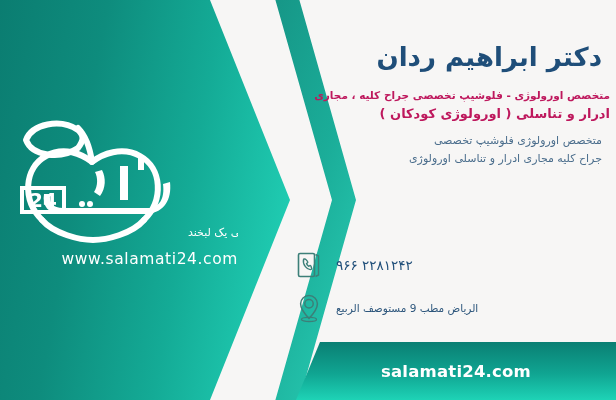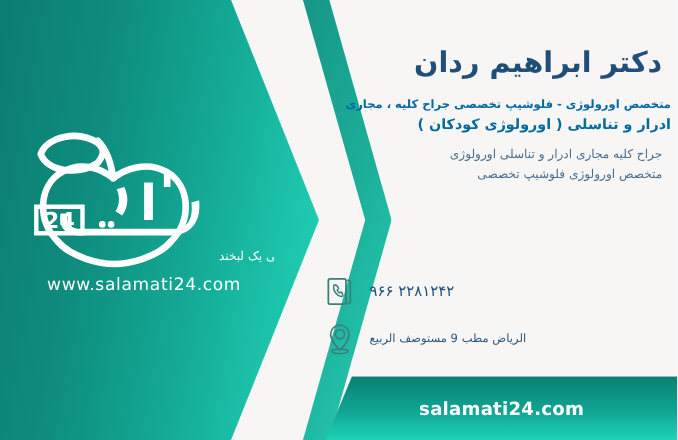--- a/index.html
+++ b/index.html
@@ -40,33 +40,33 @@
     height: 424px;
     background: linear-gradient(110deg, #0d8a7c 0%, #14ab96 55%, #24d0b6 100%);
     -webkit-clip-path: polygon(36px 0, 60px 0, 120px 212px, 60px 424px, 36px 424px, 96px 212px);
     clip-path: polygon(36px 0, 60px 0, 120px 212px, 60px 424px, 36px 424px, 96px 212px);
     opacity: .97;
   }
 
   
   .logo-wrap {
     position: absolute;
-    left: 13px;
+    left: 2px;
     top: 108px;
     width: 236px;
     height: 170px;
   }
   .logo-svg { display: block; width: 236px; height: 140px; }
 
   .logo-url {
     position: absolute;
     left: 0;
     top: 142px;
     width: 236px;
-    text-align: center;
+    text-align: right;
     color: #ffffff;
     font-size: 15.5px;
     letter-spacing: .6px;
     font-family: "DejaVu Sans", "Liberation Sans", sans-serif;
     direction: ltr;
   }
 
   
   .content {
     position: absolute;
@@ -88,21 +88,21 @@
     font-weight: bold;
     line-height: 1.2;
     white-space: nowrap;
   }
 
   .spec-bold {
     position: absolute;
     right: 6px;
     top: 88px;
     width: 322px;
-    color: #0369a1;
+    color: #be185d;
     font-weight: bold;
     line-height: 1.5;
   }
   .spec-bold .l1 { font-size: 10.5px; display: block; white-space: nowrap; }
   .spec-bold .l2 { font-size: 13px; display: block; white-space: nowrap; }
 
   .spec-light {
     position: absolute;
     right: 14px;
     top: 132px;
@@ -208,22 +208,22 @@
   <div class="content">
 
     <div class="doctor-name">دکتر ابراهیم ردان</div>
 
     <div class="spec-bold">
       <span class="l1">متخصص اورولوژی - فلوشیپ تخصصی جراح کلیه ، مجاری</span>
       <span class="l2">ادرار و تناسلی ( اورولوژی کودکان )</span>
     </div>
 
     <div class="spec-light">
+      <span>متخصص اورولوژی فلوشیپ تخصصی</span>
       <span>جراح کلیه مجاری ادرار و تناسلی اورولوژی</span>
-      <span>متخصص اورولوژی فلوشیپ تخصصی</span>
     </div>
 
     <div class="contact-row row-phone">
       <div class="contact-text">۲۲۸۱۲۴۲ ۹۶۶</div>
       <div class="contact-icon">
         <svg width="24" height="28" viewBox="0 0 24 28" xmlns="http://www.w3.org/2000/svg">
           <rect x="1.5" y="2.5" width="16" height="23" rx="1.5" fill="none" stroke="#3c7f78" stroke-width="1.6"></rect>
           <path d="M18.5 3.5 L21.5 5 L21.5 24 L18.5 25.5" fill="none" stroke="#3c7f78" stroke-width="1.4"></path>
           <path d="M6.6 8.2 C6.0 10.6 6.6 13.4 8.4 15.6 C10.0 17.6 12.0 18.8 13.6 18.6
                    C14.3 18.5 14.8 18.0 14.6 17.2 L14.0 15.2 C13.8 14.6 13.2 14.4 12.7 14.7

